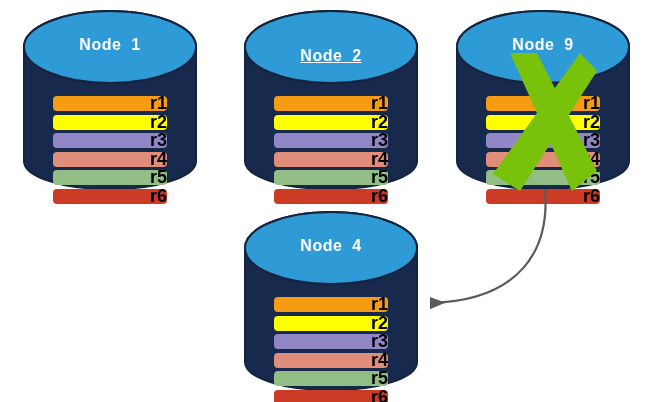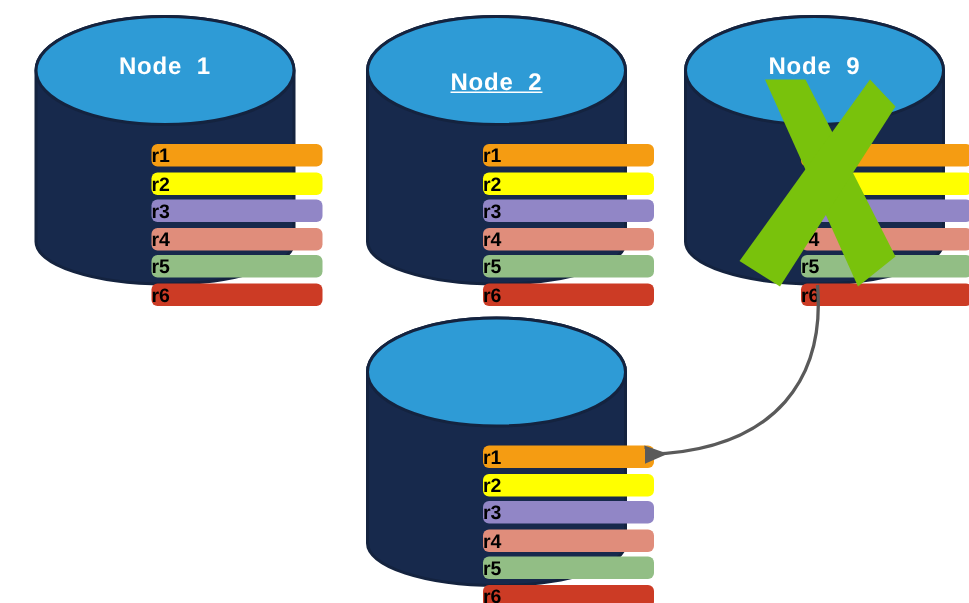--- a/index.html
+++ b/index.html
@@ -48,27 +48,26 @@
   .rows {
     position: absolute;
     left: 0;
     top: 0;
     width: 100%;
   }
   .row {
     position: absolute;
     border-radius: 4px;
     box-sizing: border-box;
-    text-align: left;
+    text-align: right;
     font-family: "Liberation Sans", sans-serif;
     font-weight: bold;
-    font-size: 13px;
+    font-size: 18px;
     color: #000000;
     line-height: 15px;
-    margin-left: 48px;
   }
   .xmark {
     position: absolute;
     pointer-events: none;
   }
   .arrow-layer {
     position: absolute;
     left: 0;
     top: 0;
     width: 646px;
@@ -129,20 +128,21 @@
           <path d="M 17 0 L 44 0 L 104 118 L 79 138 Z"></path>
           <path d="M 87 0 L 104 18 L 27 138 L 0 121 Z"></path>
         </g>
       </svg>
     </div>
     <div class="node" style="left: 243px; top: 210px; width: 176px; height: 176px;">
       <svg width="176" height="182" viewBox="0 0 176 182">
         <path d="M 2 38 L 2 152.2 A 86 28.080000000000002 0 0 0 174 152.2 L 174 38 A 86 36 0 0 0 2 38 Z" fill="#17294C" stroke="#14233F" stroke-width="2"></path>
         <ellipse cx="88" cy="38" rx="86" ry="36" fill="#2E9BD6" stroke="#14233F" stroke-width="2"></ellipse>
       </svg>
+      <div class="node-label" style="top: 27px;">Node  4</div>
       <div class="rows">
         <div class="row" style="background: rgb(245, 156, 18); left: 31px; width: 114px; height: 15px; top: 87px;">r1</div>
         <div class="row" style="background: rgb(255, 255, 0); left: 31px; width: 114px; height: 15px; top: 105.6px;">r2</div>
         <div class="row" style="background: rgb(145, 134, 198); left: 31px; width: 114px; height: 15px; top: 124.2px;">r3</div>
         <div class="row" style="background: rgb(224, 141, 123); left: 31px; width: 114px; height: 15px; top: 142.8px;">r4</div>
         <div class="row" style="background: rgb(146, 190, 133); left: 31px; width: 114px; height: 15px; top: 161.4px;">r5</div>
         <div class="row" style="background: rgb(204, 59, 37); left: 31px; width: 114px; height: 15px; top: 180px;">r6</div>
       </div>
     </div>
   </div>

